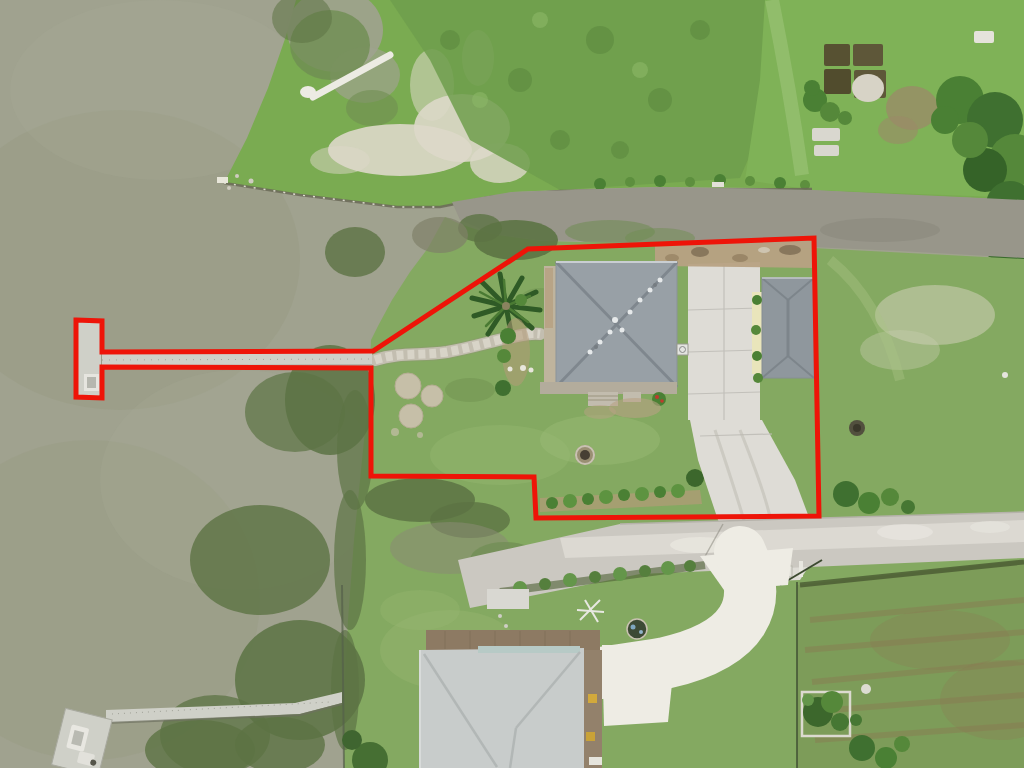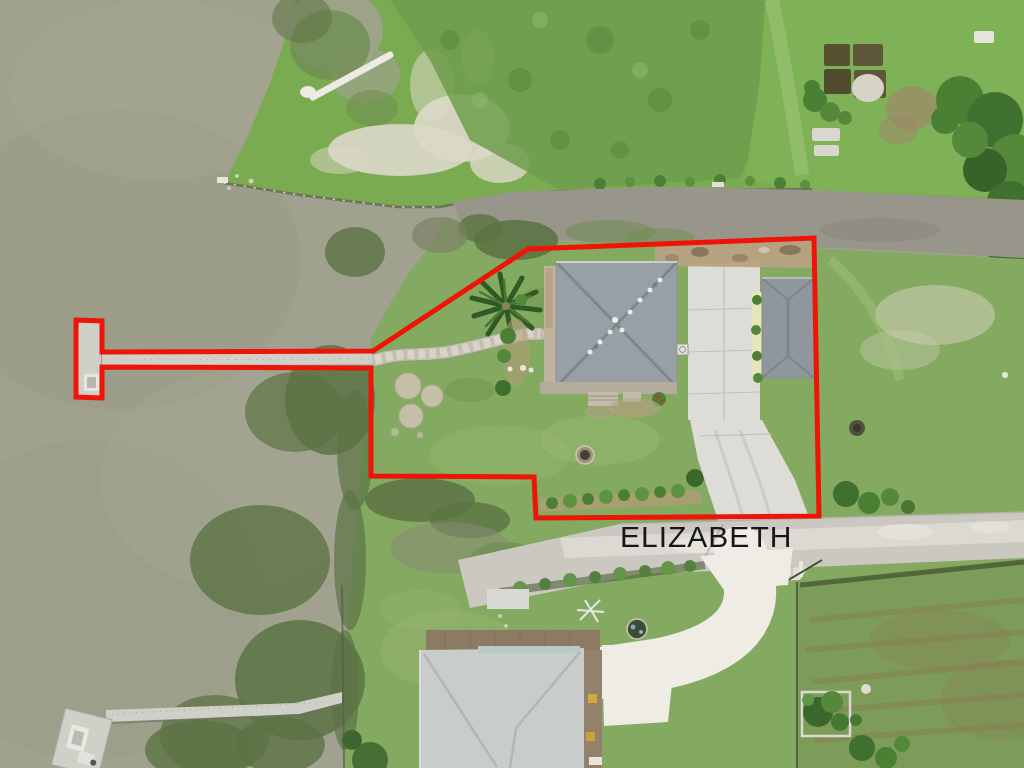--- a/index.html
+++ b/index.html
@@ -454,14 +454,13 @@
     <rect x="84" y="374" width="15" height="17" fill="#e6e5df"></rect>
     <rect x="87" y="377" width="9" height="11" fill="#b6b7af"></rect>
     <polygon points="102,353 372,352 372,366 102,366" fill="var(--dock,#cfd0c8)"></polygon>
     <line x1="102" y1="360" x2="372" y2="359" stroke="#a3a499" stroke-width="1" stroke-dasharray="1,6"></line>
     <line x1="102" y1="366" x2="372" y2="365" stroke="#8d8e82" stroke-width="1.5" opacity="0.6"></line>
   </g>
 
   <path d="M 76 320 L 102 321 L 102 352 L 373 351 L 528 249 L 814 238 L 819 516 L 536 518 L 534 477 L 371 476 L 371 368 L 102 367 L 102 398 L 76 397 Z" fill="none" stroke="var(--boundary_red,#ee1408)" stroke-width="5" stroke-linejoin="miter"></path>
 </svg>
 
-<div class="street-label">ELIZABETH</div>
 </div>
 
 </body></html>

